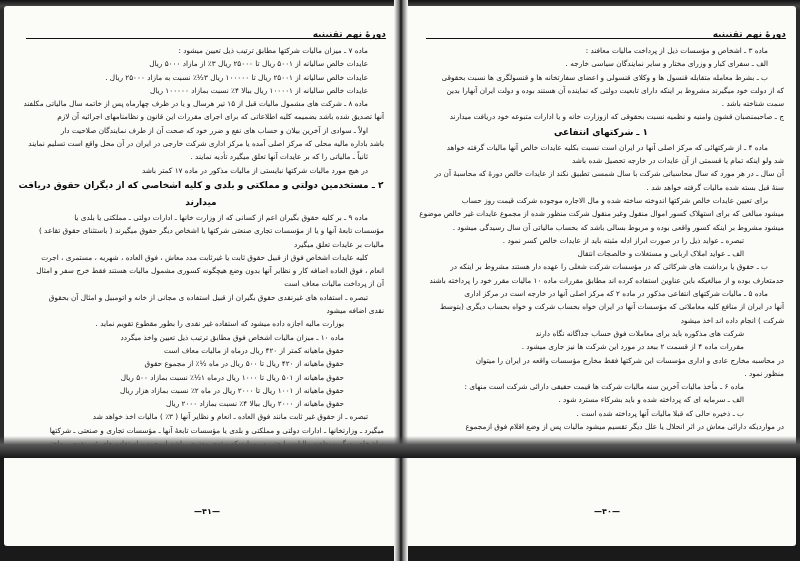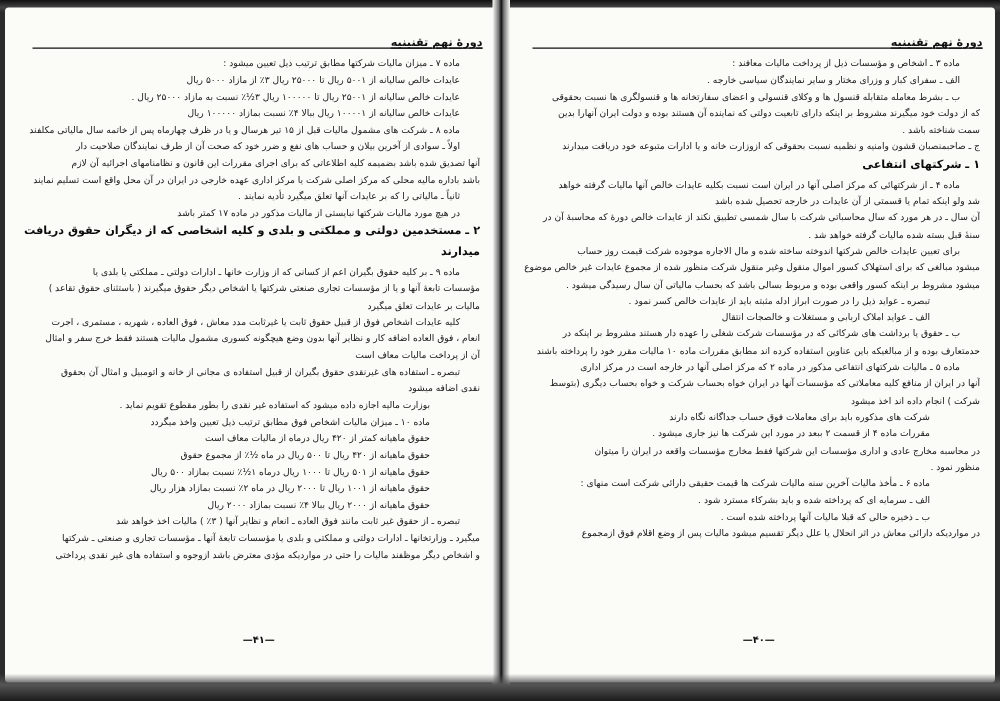--- a/index.html
+++ b/index.html
@@ -3,21 +3,21 @@
 <meta charset="utf-8">
 <style>
   html, body { margin:0; padding:0; }
   body {
     width:800px; height:561px; overflow:hidden;
     background:#1a1a1a;
     font-family:"DejaVu Sans", sans-serif;
     position:relative;
   }
   .spread {
-    position:absolute; left:0; top:0; width:800px; height:561px;
+    position:absolute; left:0; top:0; width:800px; height:458px;
     background:#2b2b2b;
   }
   .page {
     position:absolute; top:6px; height:540px;
     background:#fbfbf8;
     overflow:hidden;
     box-sizing:border-box;
   }
   .page.left { left:4px; width:392px; border-radius:3px 0 0 3px; }
   .page.right { left:404px; width:392px; border-radius:0 3px 3px 0; }
@@ -47,21 +47,21 @@
   .body {
     position:absolute; top:38px; left:14px; right:12px;
     direction:rtl; text-align:justify;
     font-size:7.3px; line-height:13.3px; color:#151515;
     font-family:"DejaVu Sans", sans-serif;
   }
   .line { display:block; white-space:nowrap; overflow:hidden; text-overflow:clip; }
   .indent { padding-right:16px; }
   .indent2 { padding-right:40px; }
   .section-title {
-    display:block; text-align:right; font-weight:bold;
+    display:block; text-align:center; font-weight:bold;
     font-size:9px; line-height:17px; color:#0c0c0c;
   }
   .page-number {
     position:absolute; bottom:30px; left:0; right:0; text-align:center;
     font-size:8px; font-weight:bold; color:#111;margin-left:14px;
   }
 </style>
 </head>
 <body>
 
@@ -71,23 +71,23 @@
   <div class="page left">
     <div class="header">
       <span>دورهٔ نهم تقنینیه</span>
     </div>
     <div class="body" id="left-body">
         <span class="line indent">ماده ۷ ـ میزان مالیات شرکتها مطابق ترتیب ذیل تعیین میشود :</span>
         <span class="line indent">عایدات خالص سالیانه از ۵۰۰۱ ریال تا ۲۵۰۰۰ ریال ۳٪ از مازاد ۵۰۰۰ ریال</span>
         <span class="line indent">عایدات خالص سالیانه از ۲۵۰۰۱ ریال تا ۱۰۰۰۰۰ ریال ۳½٪ نسبت به مازاد ۲۵۰۰۰ ریال .</span>
         <span class="line indent">عایدات خالص سالیانه از ۱۰۰۰۰۱ ریال ببالا ۴٪ نسبت بمازاد ۱۰۰۰۰۰ ریال</span>
         <span class="line indent">ماده ۸ ـ شرکت های مشمول مالیات قبل از ۱۵ تیر هرسال و یا در ظرف چهارماه پس از خاتمه سال مالیاتی مکلفند</span>
+        <span class="line">آنها تصدیق شده باشد بضمیمه کلیه اطلاعاتی که برای اجرای مقررات این قانون و نظامنامهای اجرائیه آن لازم</span>
         <span class="line indent">اولاً ـ سوادی از آخرین بیلان و حساب های نفع و ضرر خود که صحت آن از طرف نمایندگان صلاحیت دار</span>
-        <span class="line">آنها تصدیق شده باشد بضمیمه کلیه اطلاعاتی که برای اجرای مقررات این قانون و نظامنامهای اجرائیه آن لازم</span>
-        <span class="line">باشد باداره مالیه محلی که مرکز اصلی شرکت یا مرکز اداری عهده خارجی در ایران در آن محل واقع است تسلیم نمایند</span>
+        <span class="line">باشد باداره مالیه محلی که مرکز اصلی آمده یا مرکز اداری شرکت خارجی در ایران در آن محل واقع است تسلیم نمایند</span>
         <span class="line indent">ثانیاً ـ مالیاتی را که بر عایدات آنها تعلق میگیرد تأدیه نمایند .</span>
         <span class="line indent">در هیچ مورد مالیات شرکتها نبایستی از مالیات مذکور در ماده ۱۷ کمتر باشد</span>
         <span class="section-title">۲ ـ مستخدمین دولتی و مملکتی و بلدی و کلیه اشخاصی که از دیگران حقوق دریافت میدارند</span>
         <span class="line indent">ماده ۹ ـ بر کلیه حقوق بگیران اعم از کسانی که از وزارت خانها ـ ادارات دولتی ـ مملکتی یا بلدی یا</span>
         <span class="line">مؤسسات تابعهٔ آنها و یا از مؤسسات تجاری صنعتی شرکتها یا اشخاص دیگر حقوق میگیرند ( باستثنای حقوق تقاعد )</span>
         <span class="line">مالیات بر عایدات تعلق میگیرد</span>
         <span class="line indent">کلیه عایدات اشخاص فوق از قبیل حقوق ثابت یا غیرثابت مدد معاش ، فوق العاده ، شهریه ، مستمری ، اجرت</span>
         <span class="line">انعام ، فوق العاده اضافه کار و نظایر آنها بدون وضع هیچگونه کسوری مشمول مالیات هستند فقط خرج سفر و امثال</span>
         <span class="line">آن از پرداخت مالیات معاف است</span>
         <span class="line indent">تبصره ـ استفاده های غیرنقدی حقوق بگیران از قبیل استفاده ی مجانی از خانه و اتومبیل و امثال آن بحقوق</span>

